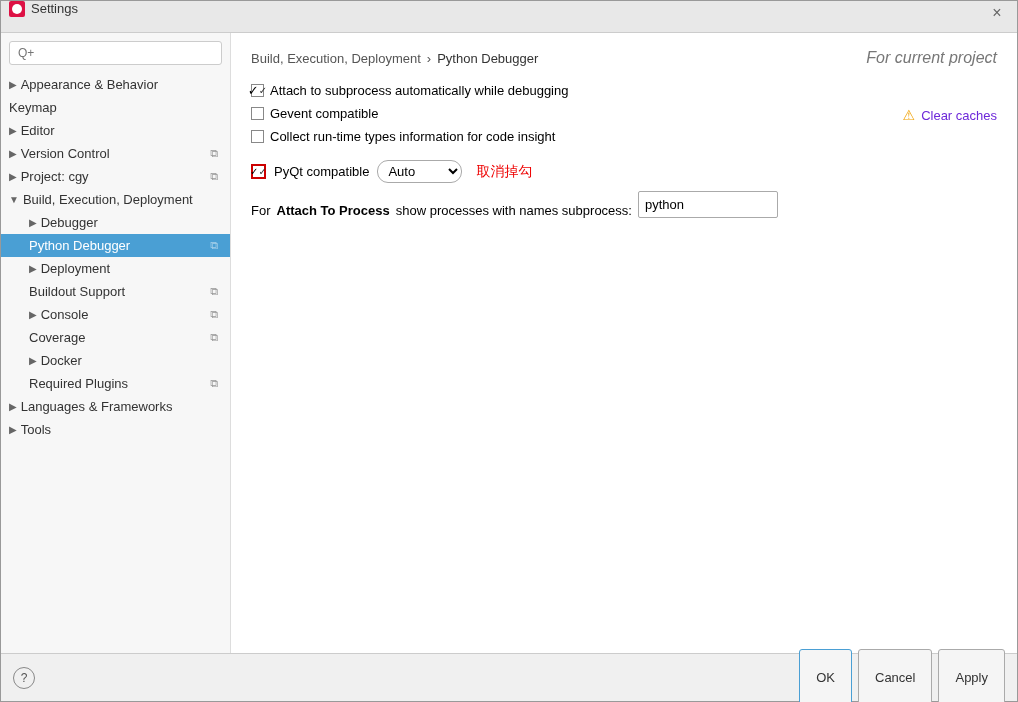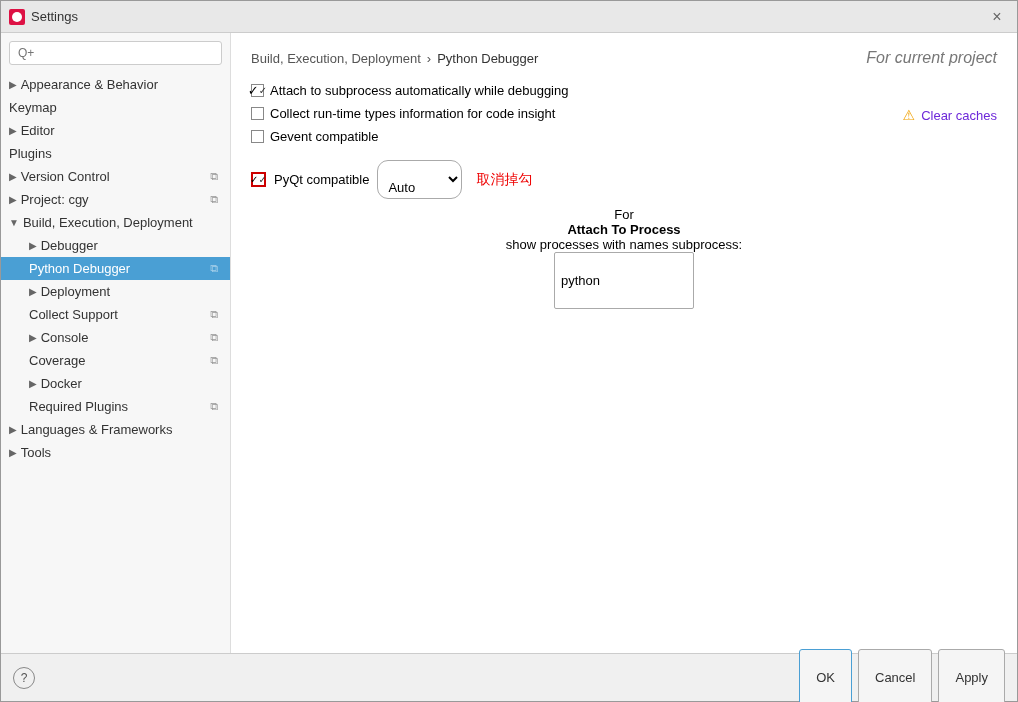--- a/index.html
+++ b/index.html
@@ -1,18 +1,18 @@
 <!DOCTYPE html>
 <html><head>
   <meta charset="utf-8">
   <style>
     * { box-sizing: border-box; margin: 0; padding: 0; font-family: 'Segoe UI', Arial, sans-serif; font-size: 13px; }
     body { background: #f0f0f0; display: flex; align-items: center; justify-content: center; min-height: 100vh; }
     .window { width: 1018px; height: 702px; background: #fff; border: 1px solid #999; box-shadow: 2px 2px 10px rgba(0,0,0,0.3); display: flex; flex-direction: column; }
-    .titlebar { background: #e8e8e8; height: 32px; display: flex; align-items: center; padding: 0 8px; border-bottom: 1px solid #ccc; }
+    .titlebar { background: #e8e8e8; height: 32px; display: flex; padding: 0 8px; border-bottom: 1px solid #ccc; }
     .titlebar-icon { width: 16px; height: 16px; margin-right: 6px; background: #d14; border-radius: 2px; display: flex; align-items: center; justify-content: center; }
     .titlebar-icon svg { width: 12px; height: 12px; fill: white; }
     .titlebar-title { flex: 1; font-size: 13px; color: #333; }
     .titlebar-close { width: 24px; height: 24px; display: flex; align-items: center; justify-content: center; cursor: pointer; color: #666; font-size: 16px; border-radius: 2px; }
     .main-content { display: flex; flex: 1; overflow: hidden; }
     .sidebar { width: 230px; background: #f7f7f7; border-right: 1px solid #ddd; display: flex; flex-direction: column; overflow-y: auto; }
     .search-box { margin: 8px; }
     .search-input { width: 100%; padding: 4px 8px; border: 1px solid #ccc; border-radius: 3px; font-size: 12px; background: #fff; }
     .sidebar-item { padding: 4px 12px 4px 16px; cursor: pointer; display: flex; align-items: center; color: #333; white-space: nowrap; }
     .sidebar-item.active { background: #4a9fd4; color: white; }
@@ -29,23 +29,23 @@
     .setting-row { display: flex; align-items: center; margin-bottom: 8px; gap: 8px; }
     .setting-row label { display: flex; align-items: center; gap: 6px; cursor: pointer; }
     .checkbox { width: 13px; height: 13px; border: 1px solid #888; background: #fff; display: inline-flex; align-items: center; justify-content: center; cursor: pointer; flex-shrink: 0; }
     .checkbox.checked { background: #fff; }
     .checkbox.checked::after { content: '✓'; font-size: 10px; color: #333; }
     .checkbox-highlighted { border: 2px solid #e00; width: 15px; height: 15px; }
     .warning-icon { color: #f0a000; font-size: 14px; }
     .clear-caches-link { color: #6d28d9; cursor: pointer; text-decoration: none; font-size: 13px; }
     .pyqt-row { display: flex; align-items: center; gap: 8px; margin-bottom: 8px; }
     .annotation { color: #e00; font-size: 15px; margin-left: 6px; }
-    .select-dropdown { padding: 18px 20px 2px 6px; border: 1px solid #aaa; border-radius: 11px; background: #fff; font-size: 13px; cursor: pointer; appearance: auto; }
-    .attach-row { display: flex; align-items: center; margin-top: 8px; flex-direction: column; }
-    .attach-row .process-input { width: 140px; padding: 20px 6px; border: 1px solid #aaa; border-radius: 2px; font-size: 13px; }
+    .select-dropdown { padding: 2px 20px 2px 6px; border: 1px solid #aaa; border-radius: 11px; background: #fff; font-size: 13px; cursor: pointer; appearance: auto; }
+    .attach-row { display: flex; align-items: flex-end; gap: 6px; margin-top: 8px; }
+    .attach-row .process-input { width: 140px; padding: 5px 6px; border: 1px solid #aaa; border-radius: 2px; font-size: 13px; }
     .attach-row strong { font-weight: 700; }
     .bottom-bar { height: 48px; background: #f0f0f0; border-top: 1px solid #ccc; display: flex; align-items: center; justify-content: flex-end; padding: 0 12px; gap: 6px; }
     .btn { padding: 20px 16px; border: 1px solid #aaa; background: #f5f5f5; border-radius: 3px; cursor: pointer; font-size: 13px; color: #333; }
     .btn.primary { background: #f5f5f5; border: 1.5px solid #4a9fd4; }
     .help-icon { width: 22px; height: 22px; border-radius: 50%; border: 1px solid #888; display: flex; align-items: center; justify-content: center; color: #555; font-size: 12px; cursor: pointer; margin-right: auto; }
   </style>
 </head>
 <body>
 
 <div class="window">
@@ -74,23 +74,20 @@
 
       <div class="sidebar-item section">
         <span>Keymap</span>
       </div>
 
       <div class="sidebar-item section">
         <span class="arrow">▶</span>
         <span>Editor</span>
       </div>
 
-      <div class="sidebar-item section">
-        <span>Plugins</span>
-      </div>
 
       <div class="sidebar-item section">
         <span class="arrow">▶</span>
         <span>Version Control</span>
         <span class="copy-icon">⧉</span>
       </div>
 
       <div class="sidebar-item section">
         <span class="arrow">▶</span>
         <span>Project: cgy</span>
@@ -111,21 +108,21 @@
         <span>Python Debugger</span>
         <span class="copy-icon">⧉</span>
       </div>
 
       <div class="sidebar-item sub">
         <span class="arrow">▶</span>
         <span>Deployment</span>
       </div>
 
       <div class="sidebar-item sub">
-        <span>Collect Support</span>
+        <span>Buildout Support</span>
         <span class="copy-icon">⧉</span>
       </div>
 
       <div class="sidebar-item sub">
         <span class="arrow">▶</span>
         <span>Console</span>
         <span class="copy-icon">⧉</span>
       </div>
 
       <div class="sidebar-item sub">
@@ -171,28 +168,28 @@
             <div class="setting-row">
               <label>
                 <div class="checkbox checked">✓</div>
                 <span>Attach to subprocess automatically while debugging</span>
               </label>
             </div>
 
             <div class="setting-row">
               <label>
                 <div class="checkbox"></div>
-                <span>Collect run-time types information for code insight</span>
+                <span>Gevent compatible</span>
               </label>
             </div>
 
             <div class="setting-row">
               <label>
                 <div class="checkbox"></div>
-                <span>Gevent compatible</span>
+                <span>Collect run-time types information for code insight</span>
               </label>
             </div>
           </div>
 
           <div style="display:flex; align-items:center; gap:6px; padding-top:24px;">
             <span class="warning-icon">⚠</span>
             <a class="clear-caches-link" href="#">Clear caches</a>
           </div>
         </div>
 

